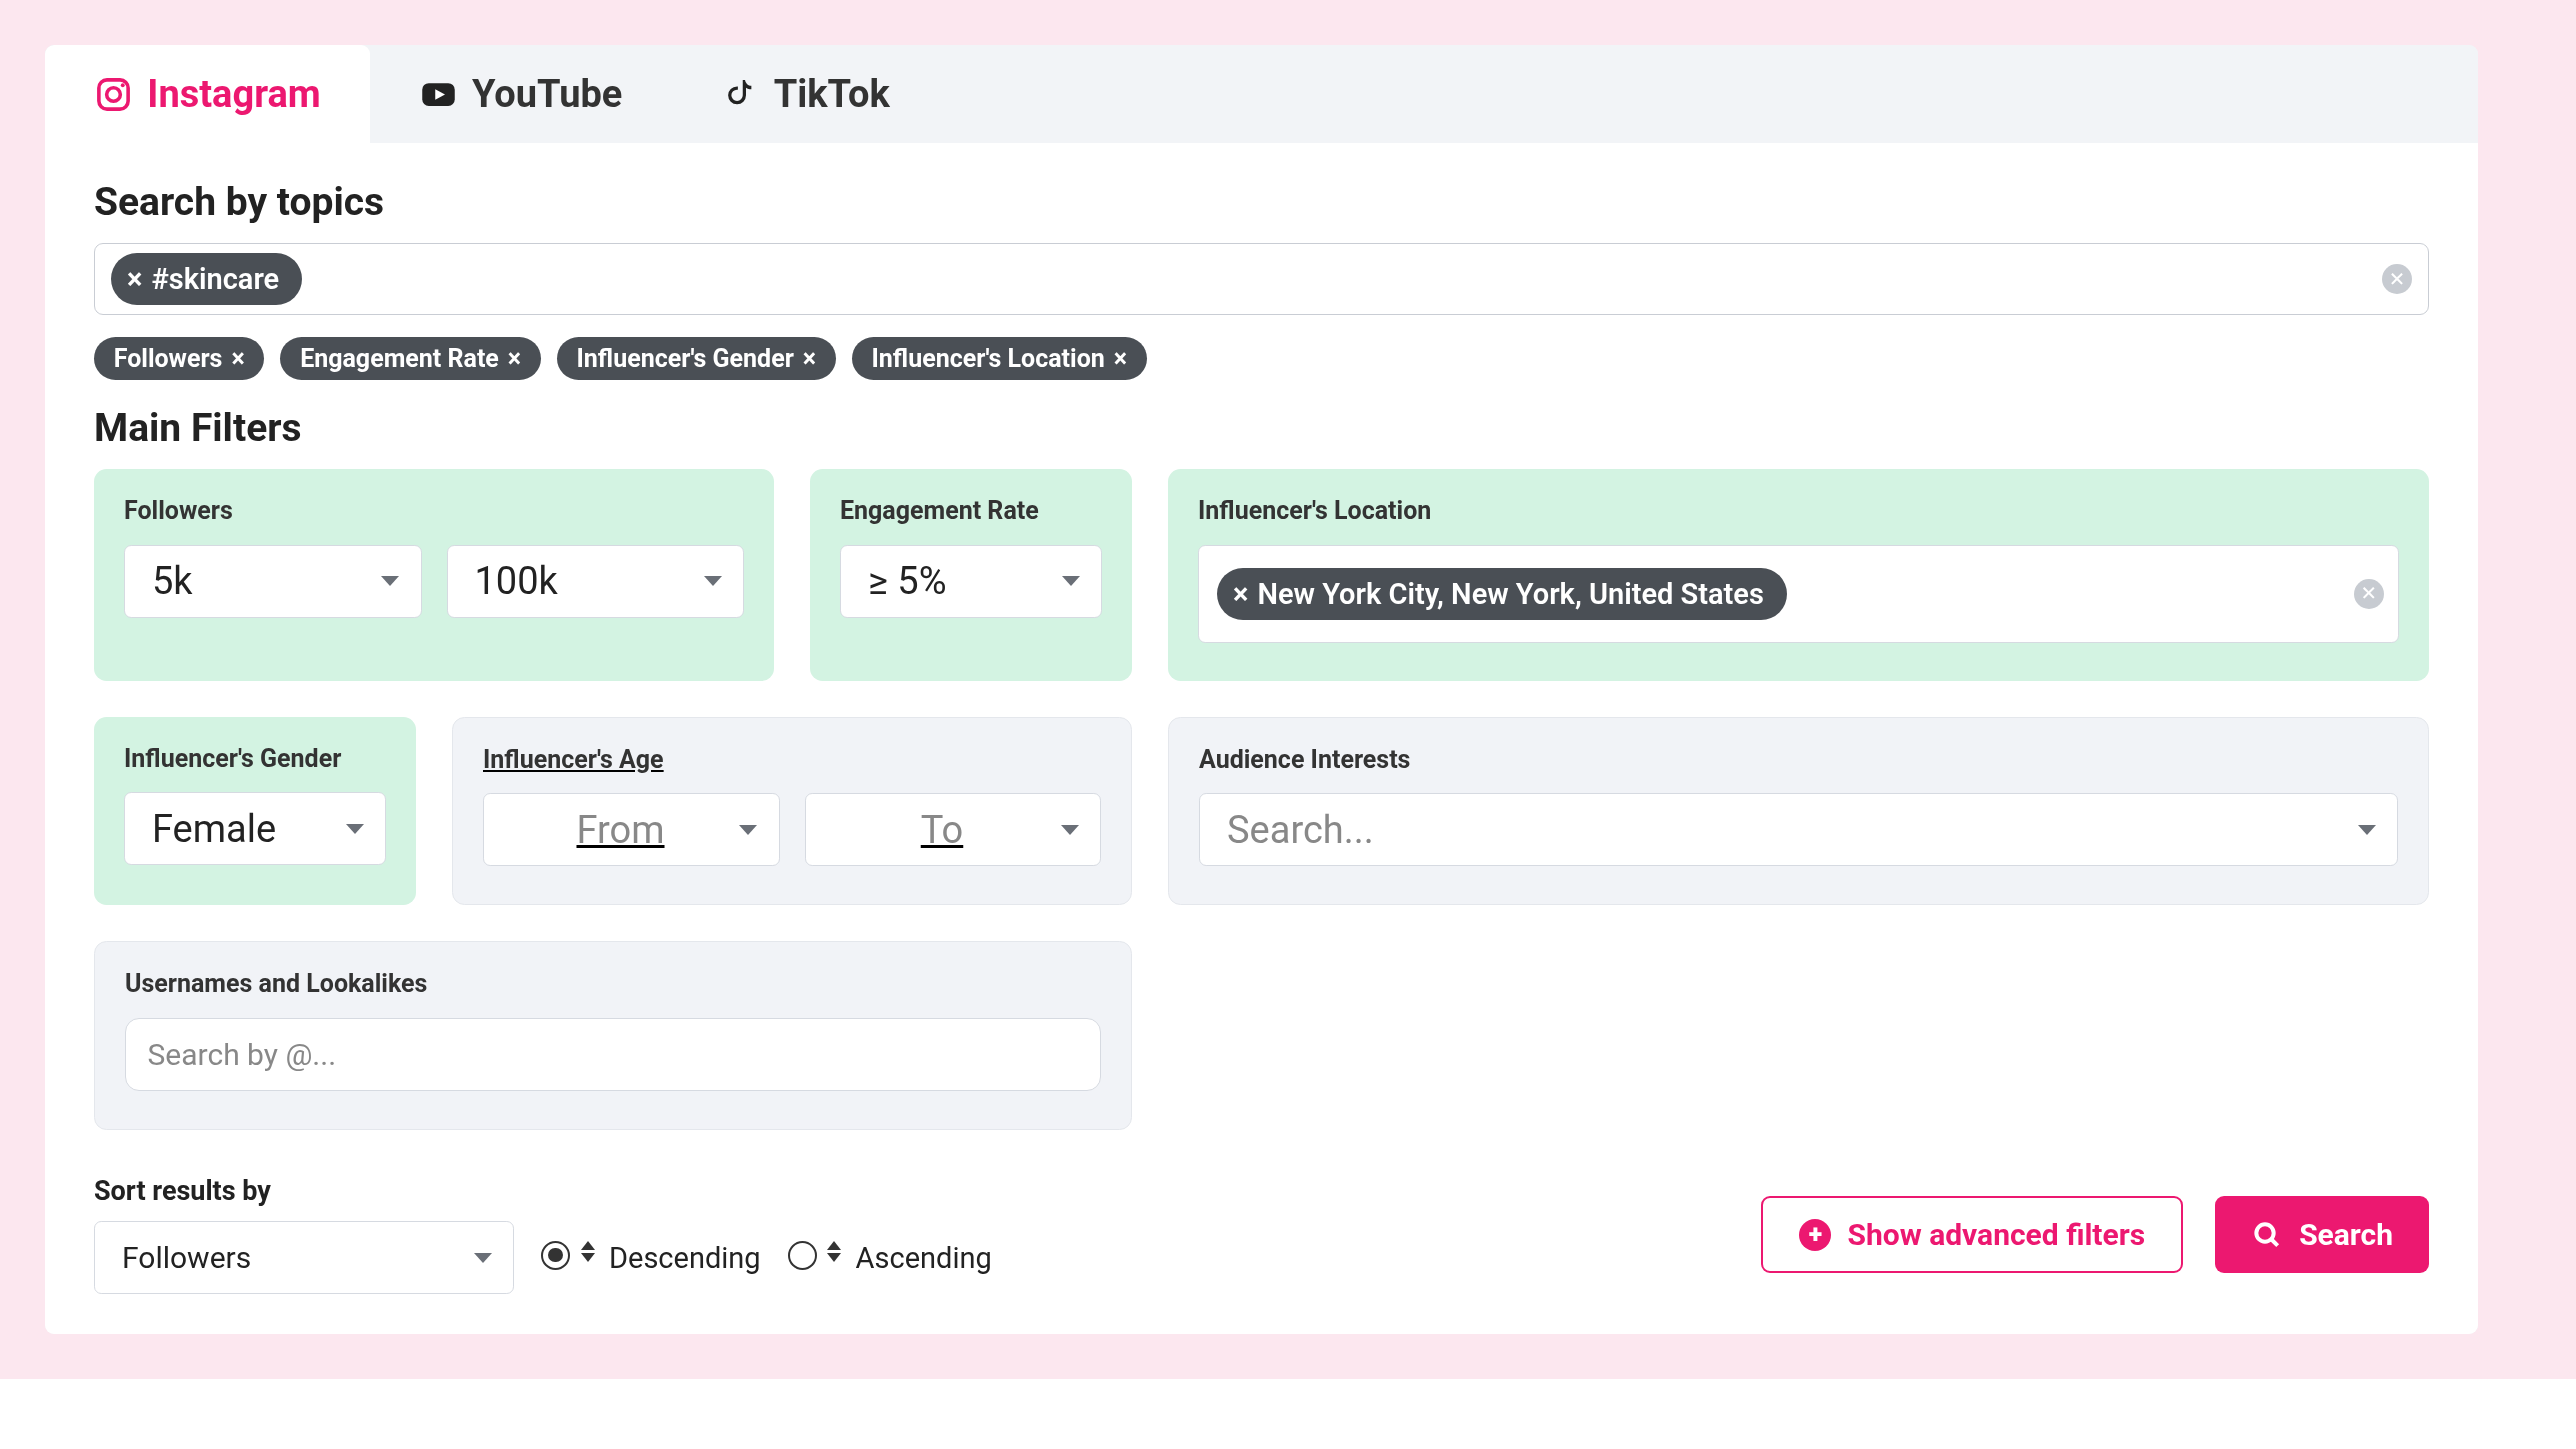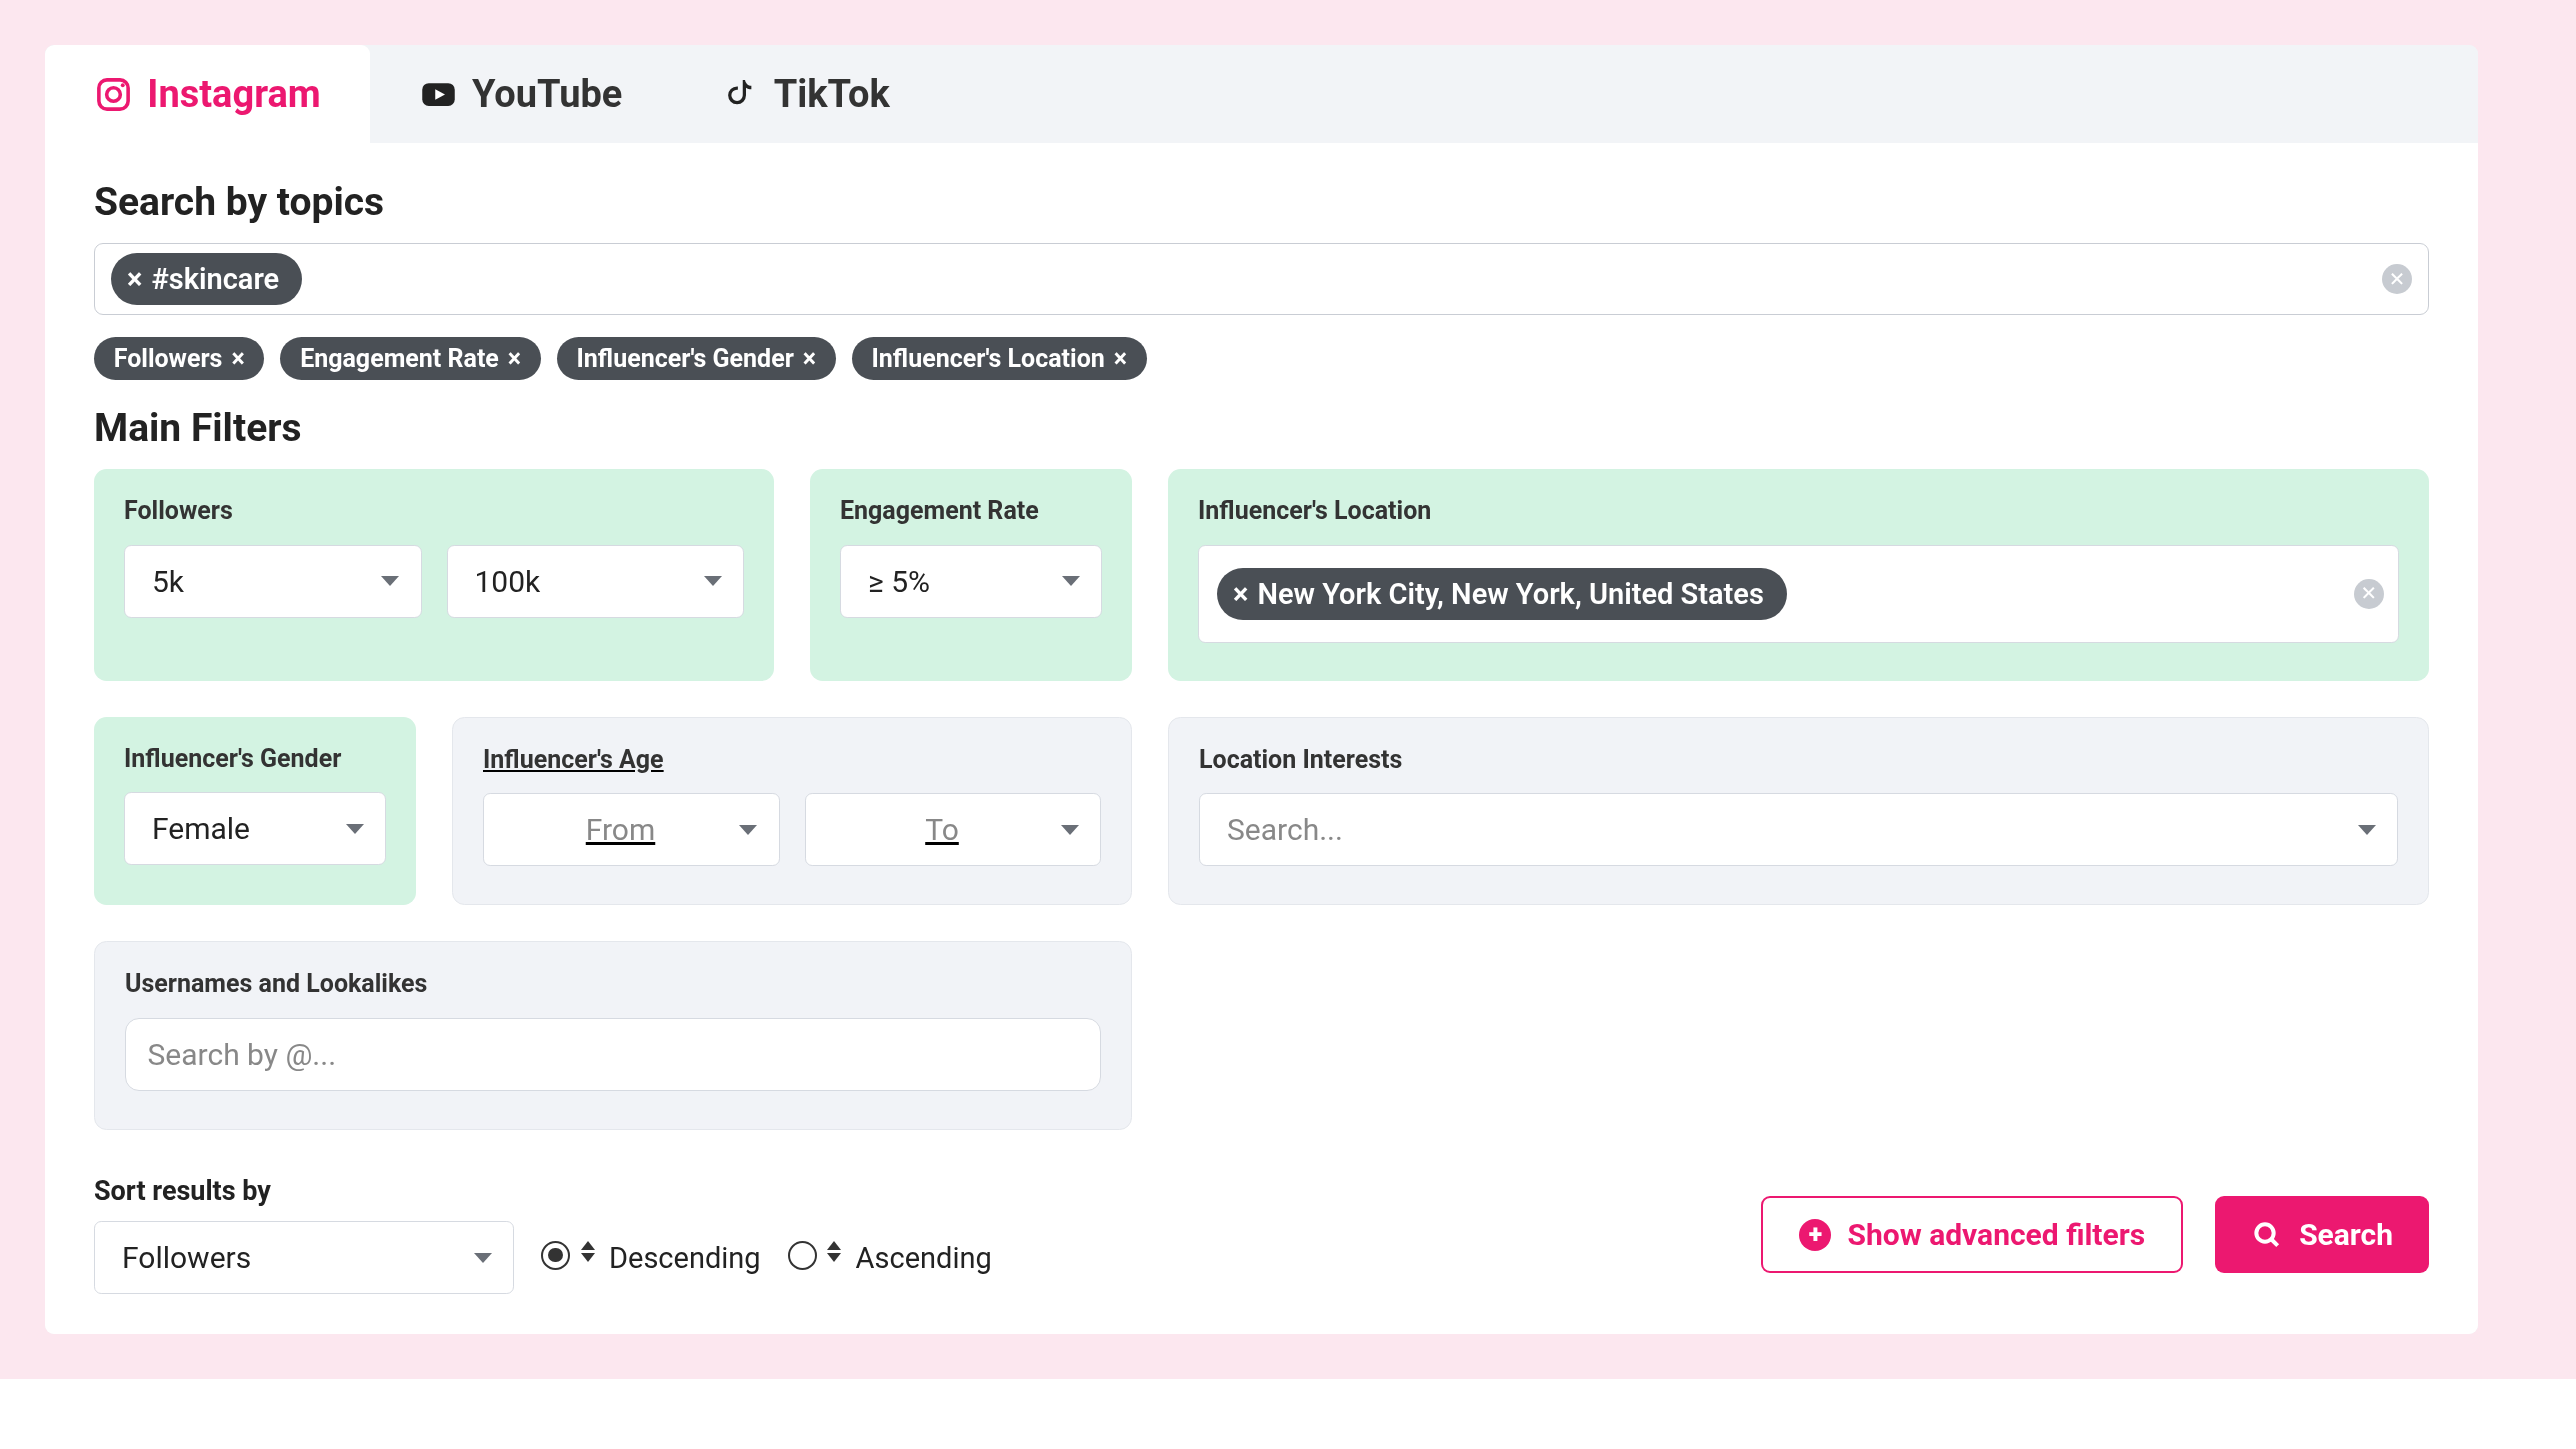--- a/index.html
+++ b/index.html
@@ -109,21 +109,21 @@
   }
   .filter-card.active { background: #d3f3e2; }
   .filter-card.inactive { background: #f1f3f7; border:1.8px solid #e4e7ec; }
   .filter-label {
     font-size: 25px; font-weight:700; color:#333;
     margin-bottom: 19.7px;
   }
   .select {
     background:#fff; border:1.8px solid #d6dae1; border-radius:7.2px;
     height: 73px; display:flex; align-items:center; justify-content:space-between;
-    padding: 0 21.5px 0 27px; font-size:30px; color:#222;
+    padding: 0 21.5px 0 27px; font-size:38px; color:#222;
     cursor:pointer; min-width: 0;
   }
   .select .placeholder { color:#888; }
   .caret {
     width:0; height:0; border-left:9px solid transparent; border-right:9px solid transparent;
     border-top:10.7px solid #6a6f77;
   }
   .row { display:flex; gap:25px; }
 
   .loc-box {
@@ -315,21 +315,21 @@
               <span class="caret" style="position:absolute;right:21.5px;"></span>
             </div>
             <div class="select" style="flex:1;justify-content:center;position:relative;padding-left:0;">
               <span class="placeholder">To</span>
               <span class="caret" style="position:absolute;right:21.5px;"></span>
             </div>
           </div>
         </div>
 
         <div class="filter-card inactive card-interests">
-          <div class="filter-label">Location Interests</div>
+          <div class="filter-label">Audience Interests</div>
           <div class="select">
             <span class="placeholder">Search...</span>
             <span class="caret"></span>
           </div>
         </div>
       </div>
 
       <div class="filters-grid" style="margin-bottom:0;">
         <div class="filter-card inactive card-lookalikes">
           <div class="filter-label">Usernames and Lookalikes</div>

